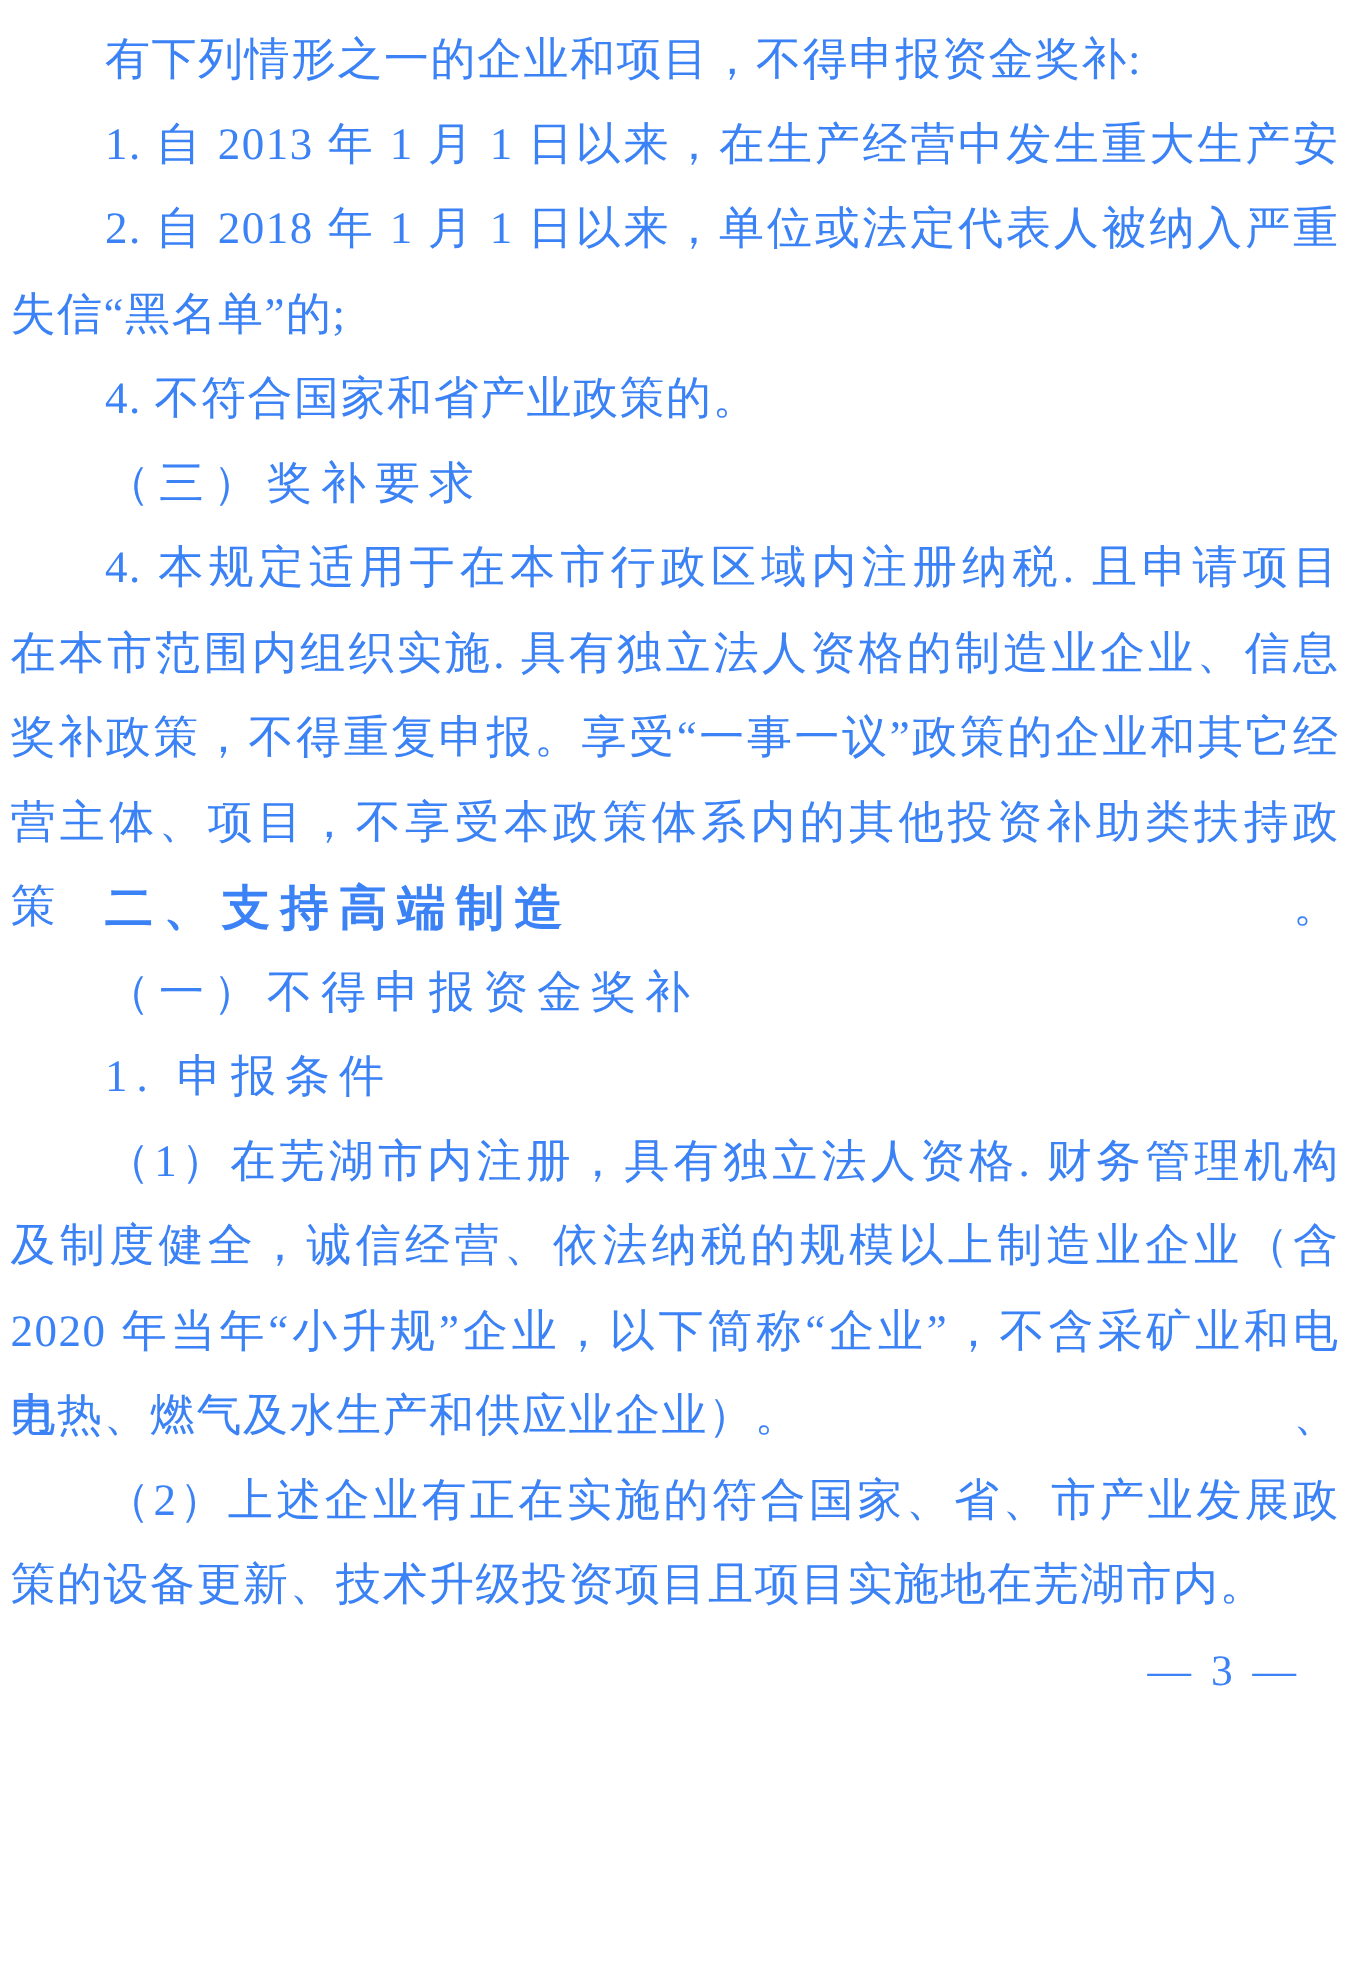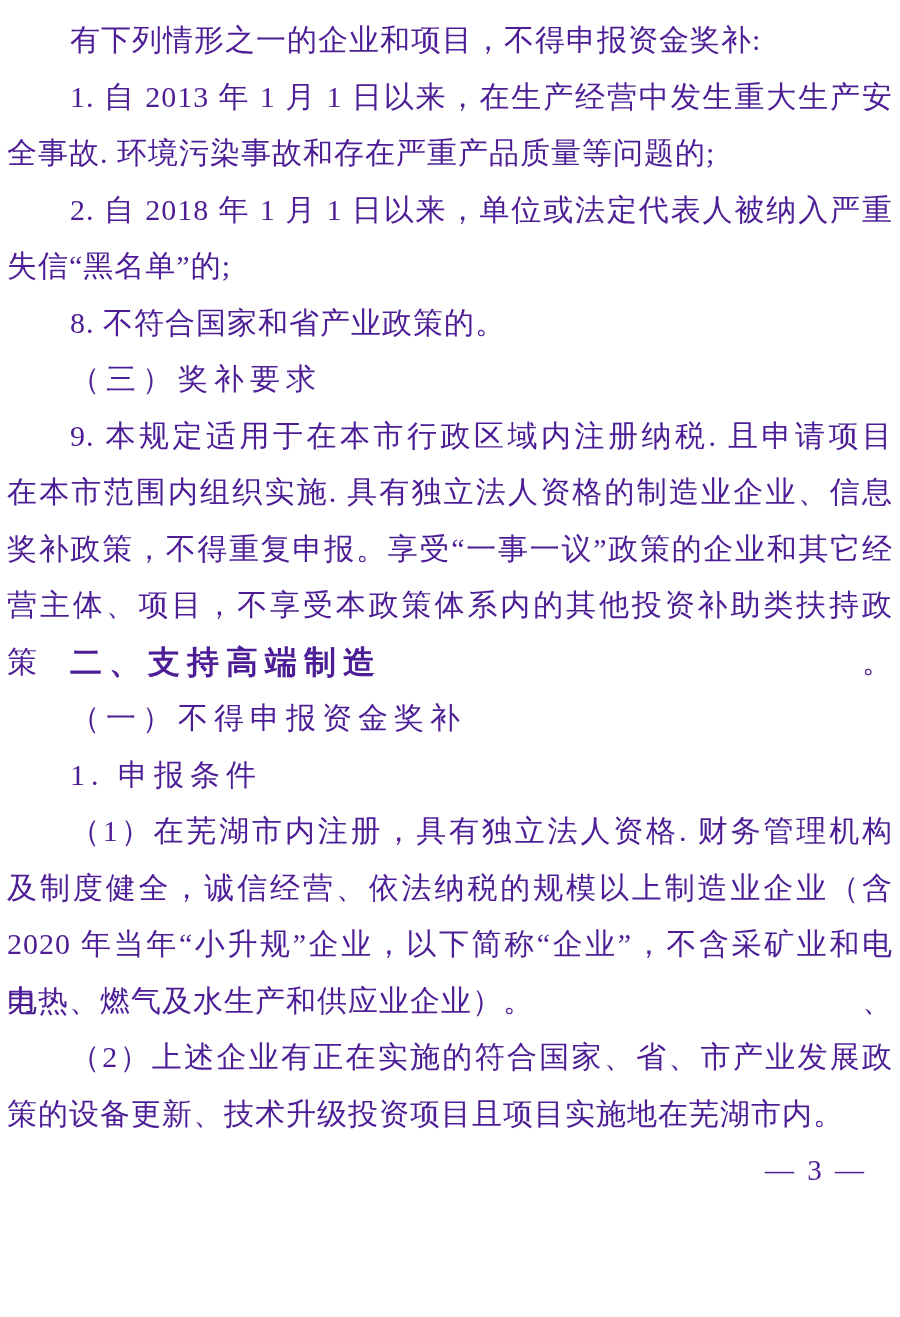--- a/index.html
+++ b/index.html
@@ -8,21 +8,21 @@
     width: 900px;
     height: 1317px;
     background: #ffffff;
     overflow: hidden;
   }
   .doc {
     position: relative;
     width: 886px;
     padding: 12px 7px 0 7px;
     font-family: "Liberation Serif", serif;
-    color: #4c1d95;
+    color: #3b82f6;
   }
   .line {
     height: 56.5px;
     line-height: 56.5px;
     font-size: 30px;
     letter-spacing: 1px;
     white-space: nowrap;
   }
   
   .ind { padding-left: 63px; }
@@ -47,26 +47,25 @@
     font-size: 29px;
     letter-spacing: 3px;
   }
 </style>
 </head>
 <body>
 
 <div class="doc">
   <div class="line ind">有下列情形之一的企业和项目，不得申报资金奖补:</div>
   <div class="line ind j">1. 自 2013 年 1 月 1 日以来，在生产经营中发生重大生产安</div>
-  <div class="line">全事故. 环境污染事故和存在严重产品质量等问题的;</div>
   <div class="line ind j">2. 自 2018 年 1 月 1 日以来，单位或法定代表人被纳入严重</div>
   <div class="line">失信“黑名单”的;</div>
-  <div class="line ind">8. 不符合国家和省产业政策的。</div>
+  <div class="line ind">4. 不符合国家和省产业政策的。</div>
   <div class="line ind kai">（三）奖补要求</div>
-  <div class="line ind j">9. 本规定适用于在本市行政区域内注册纳税. 且申请项目</div>
+  <div class="line ind j">4. 本规定适用于在本市行政区域内注册纳税. 且申请项目</div>
   <div class="line j">在本市范围内组织实施. 具有独立法人资格的制造业企业、信息</div>
   <div class="line j">奖补政策，不得重复申报。享受“一事一议”政策的企业和其它经</div>
   <div class="line j">营主体、项目，不享受本政策体系内的其他投资补助类扶持政策。</div>
   <div class="line ind hei">二、支持高端制造</div>
   <div class="line ind kai">（一）不得申报资金奖补</div>
   <div class="line ind kai">1. 申报条件</div>
   <div class="line ind j">（1）在芜湖市内注册，具有独立法人资格. 财务管理机构</div>
   <div class="line j">及制度健全，诚信经营、依法纳税的规模以上制造业企业（含</div>
   <div class="line j">2020 年当年“小升规”企业，以下简称“企业”，不含采矿业和电力、</div>
   <div class="line">电热、燃气及水生产和供应业企业）。</div>

